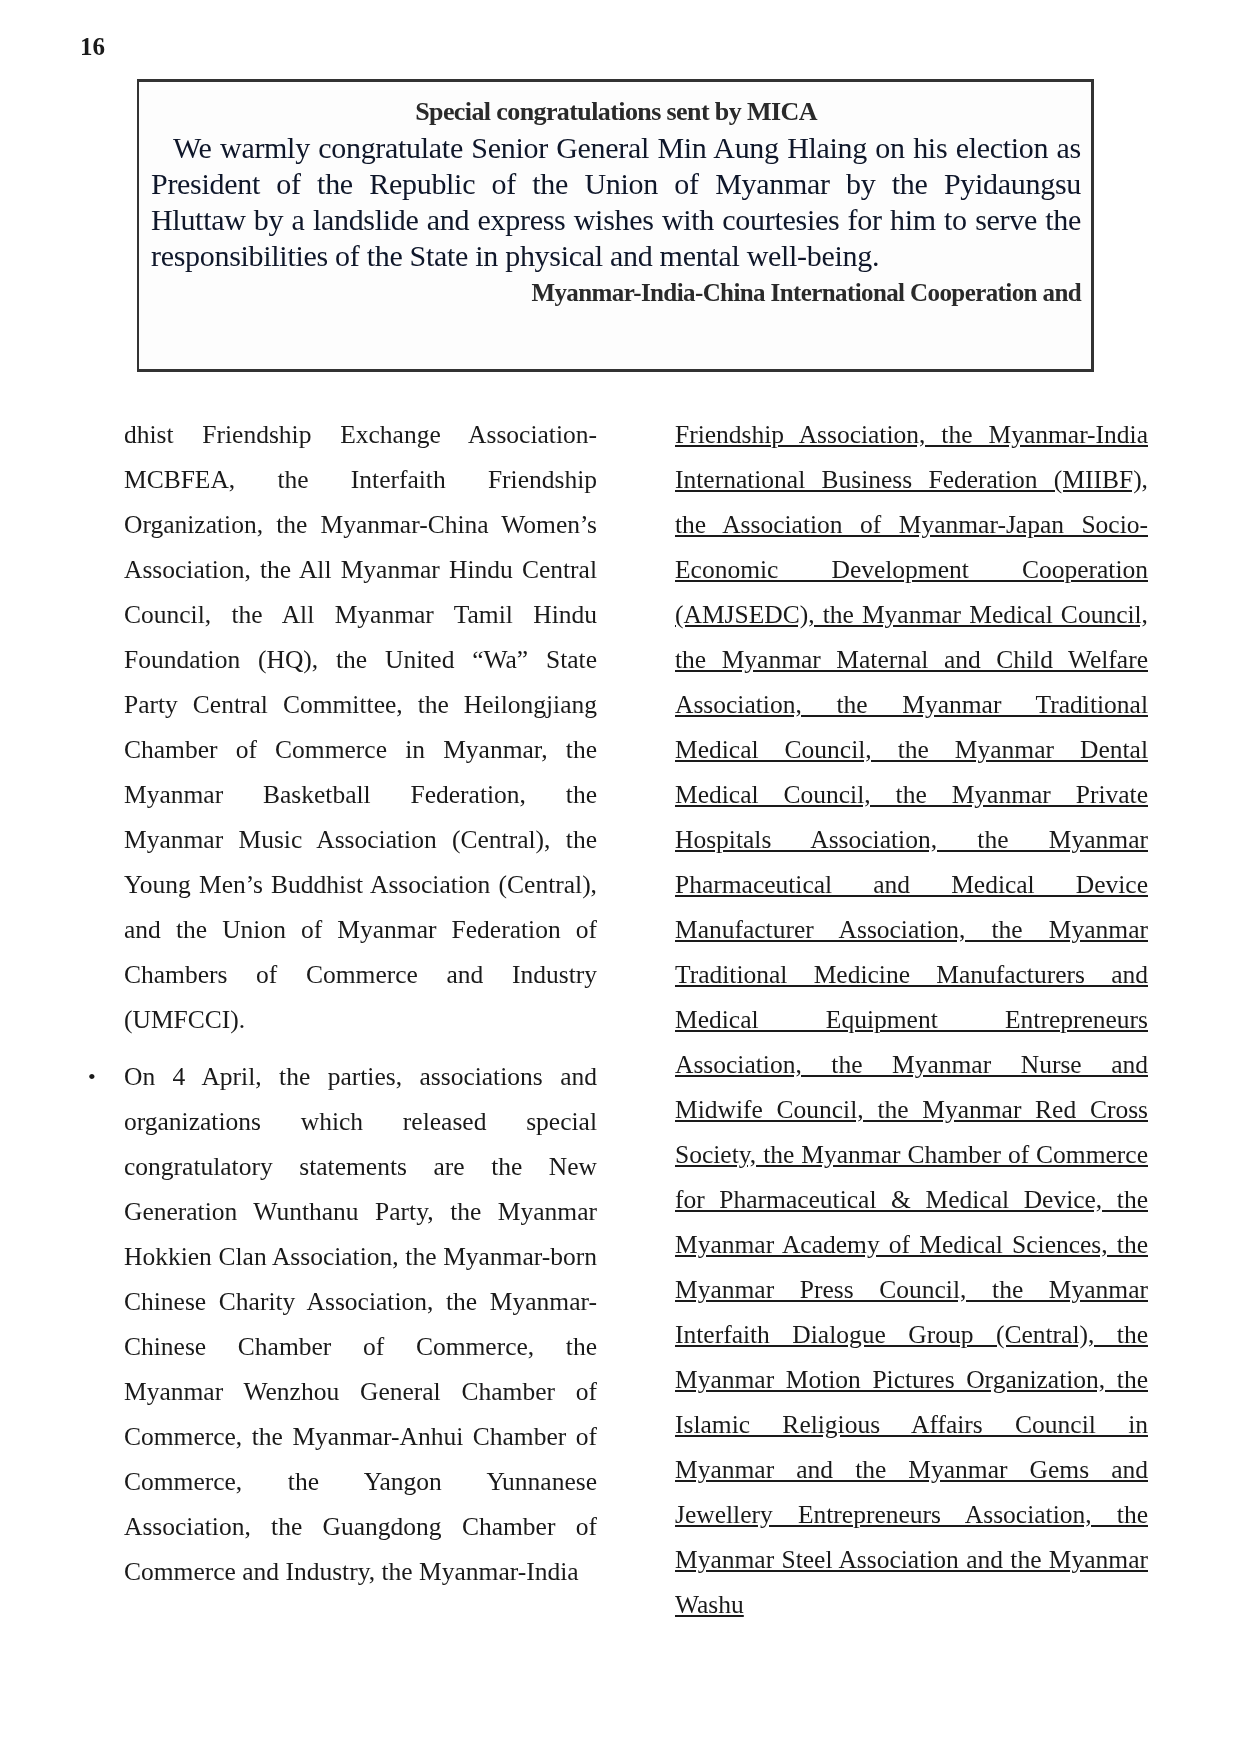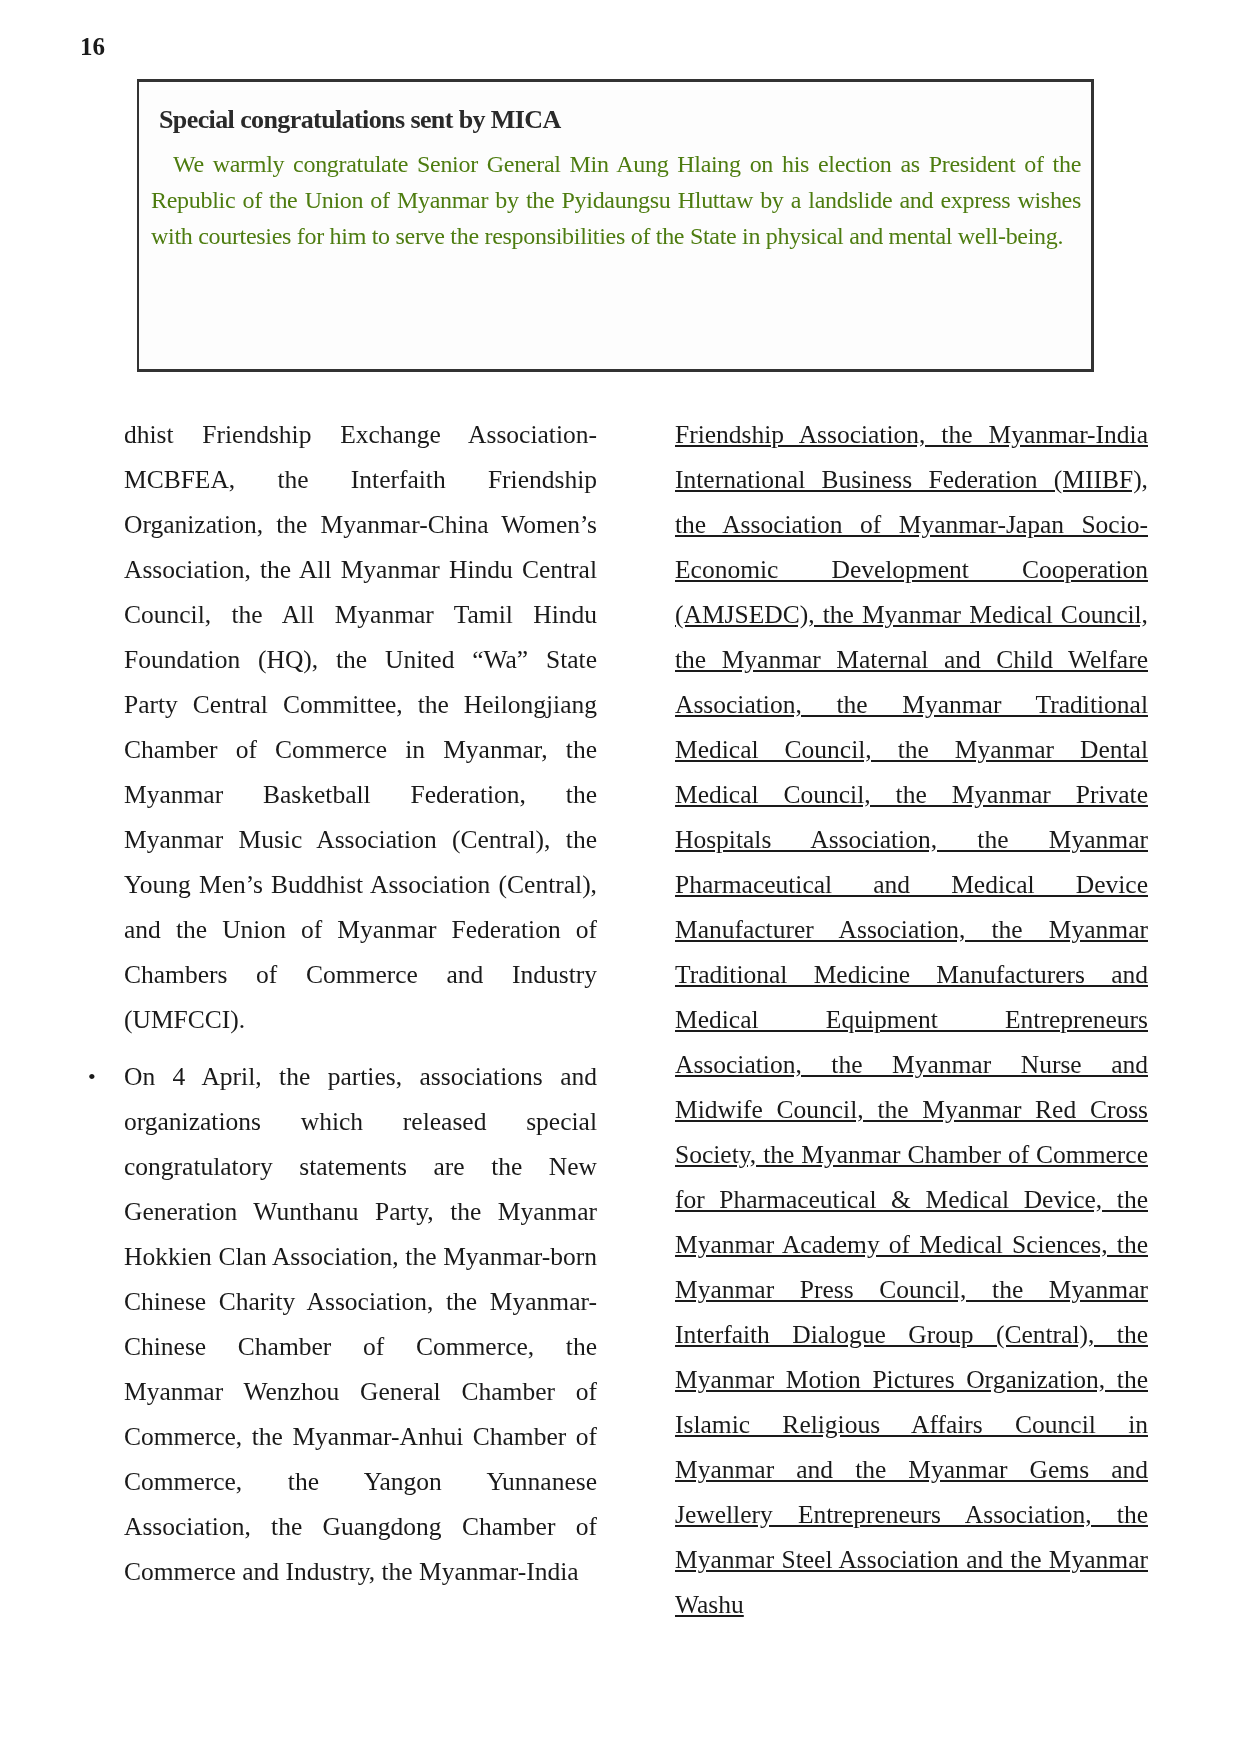--- a/index.html
+++ b/index.html
@@ -2,39 +2,40 @@
 <html><head>
 <meta charset="utf-8">
 <style>
   html, body { margin:0; padding:0; background:#ffffff; }
   body { width:1241px; height:1755px; position:relative; overflow:hidden;
          font-family:"Liberation Serif","DejaVu Serif",serif; color:#1a1a1a; }
   .page-number { position:absolute; left:80px; top:33px; font-size:25px; font-weight:bold; }
   .notice-box { position:absolute; left:137px; top:79px; width:957px; height:293px;
                 box-sizing:border-box; border:3px solid #333; border-left-width:2px;
                 padding:12px 10px 0 12px; background:#fdfdfd; }
-  .notice-title { font-size:26px; font-weight:bold; color:#2a2a2a; letter-spacing:-0.6px; margin:8px; line-height:36px; }
-  .notice-body { font-size:24px; color:#4d7c0f; line-height:36px; margin:0; text-align:justify; letter-spacing:-0.3px; }
+  .notice-title { font-size:26px; font-weight:bold; color:#2a2a2a; letter-spacing:-0.6px; margin:0; line-height:36px;text-align:center; }
+  .notice-body { font-size:30px; color:#0f172a; line-height:36px; margin:0; text-align:justify; letter-spacing:-0.3px; }
   .notice-body .indent { display:inline-block; width:22px; }
   .notice-sig { font-size:25px; font-weight:bold; color:#2a2a2a; text-align:right; line-height:38px; margin:0; letter-spacing:-0.6px; }
   .col { position:absolute; top:385px; width:473px; font-size:25.5px; line-height:45px; text-align:justify;margin-top:27px; }
   .col-left { left:124px; }
   .col-right { left:675px;text-decoration:underline; }
   .para { margin:0; }
   .bullet-para { position:relative; margin-top:12px; }
   .bullet { position:absolute; left:-36px; top:0; font-size:22px; }
 </style>
 </head>
 <body>
 
 <div class="page-number">16</div>
 
 <div class="notice-box">
   <p class="notice-title">Special congratulations sent by MICA</p>
   <p class="notice-body"><span class="indent"></span><span>We warmly congratulate Senior General Min Aung Hlaing on his election as President of the Republic of the Union of Myanmar by the Pyidaungsu Hluttaw by a landslide and express wishes with courtesies for him to serve the responsibilities of the State in physical and mental well-being.</span></p>
+  <p class="notice-sig">Myanmar-India-China International Cooperation and</p>
 </div>
 
 <div class="col col-left">
   <p class="para">dhist Friendship Exchange Association-MCBFEA, the Interfaith Friendship Organization, the Myanmar-China Women’s Association, the All Myanmar Hindu Central Council, the All Myanmar Tamil Hindu Foundation (HQ), the United “Wa” State Party Central Committee, the Heilongjiang Chamber of Commerce in Myanmar, the Myanmar Basketball Federation, the Myanmar Music Association (Central), the Young Men’s Buddhist Association (Central), and the Union of Myanmar Federation of Chambers of Commerce and Industry (UMFCCI).</p>
   <div class="bullet-para">
     <span class="bullet">•</span>
     <p class="para">On 4 April, the parties, associations and organizations which released special congratulatory statements are the New Generation Wunthanu Party, the Myanmar Hokkien Clan Association, the Myanmar-born Chinese Charity Association, the Myanmar-Chinese Chamber of Commerce, the Myanmar Wenzhou General Chamber of Commerce, the Myanmar-Anhui Chamber of Commerce, the Yangon Yunnanese Association, the Guangdong Chamber of Commerce and Industry, the Myanmar-India</p>
   </div>
 </div>
 

